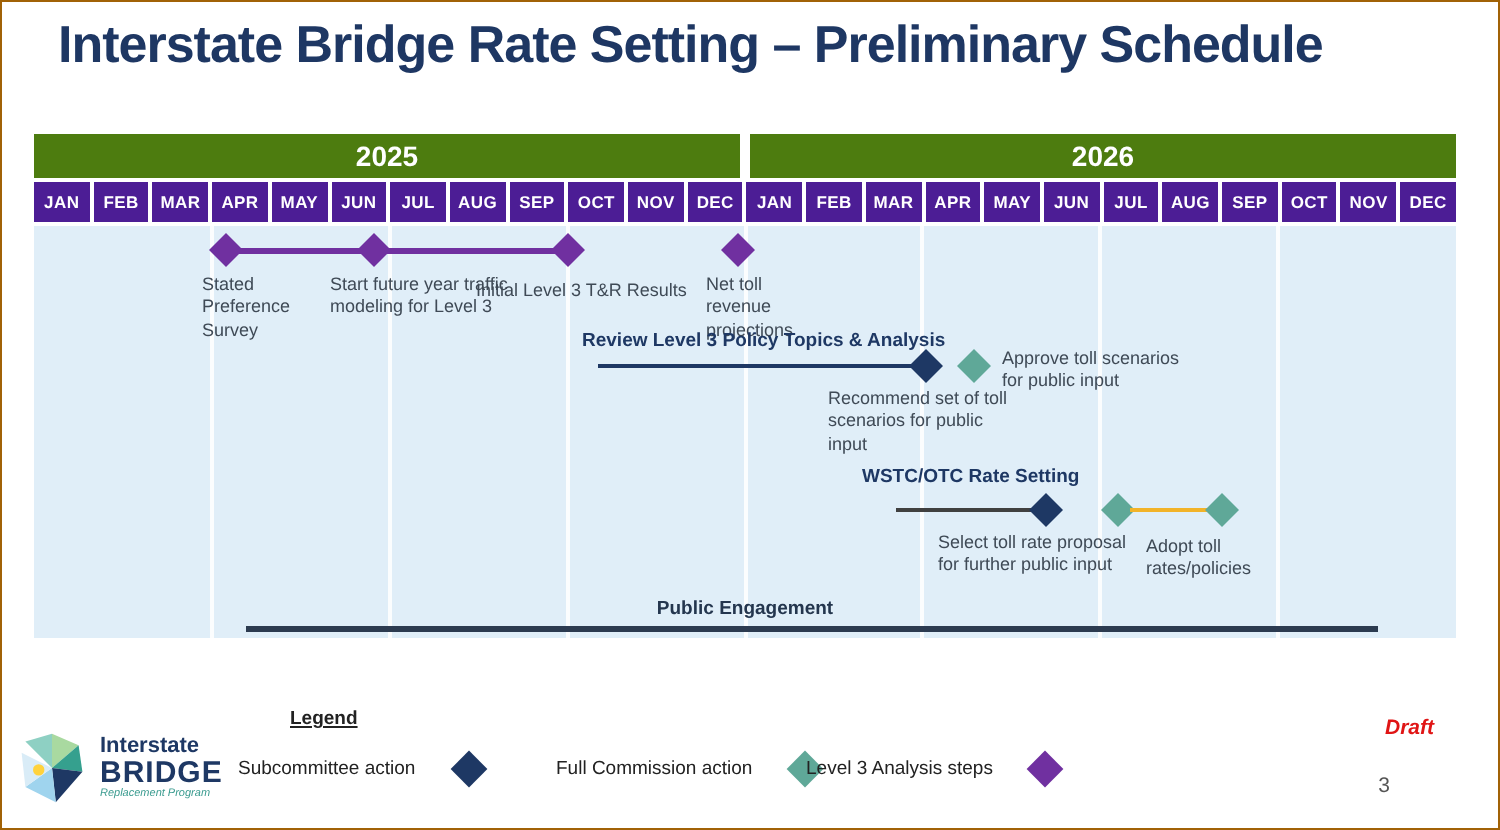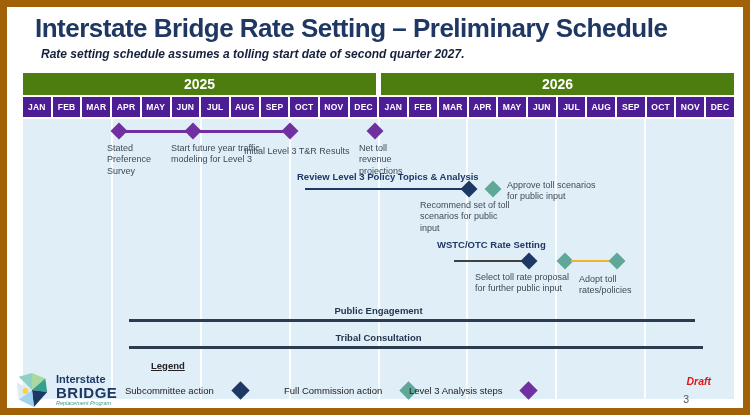--- a/index.html
+++ b/index.html
@@ -1,20 +1,20 @@
 <!DOCTYPE html>
 <html><head>
 <meta charset="utf-8">
 <style>
   * { margin:0; padding:0; box-sizing:border-box; }
   html,body { background:#e8e8e8; }
   body { font-family:"Liberation Sans", sans-serif; }
   .slide {
     position:relative; width:750px; height:415px; background:#ffffff;
-    border:7px solid #a16207; overflow:hidden;
+    border:1px solid #a16207; overflow:hidden;
   }
   .title {
     position:absolute; left:28px; top:6px; font-size:26px; font-weight:bold;
     color:#1e3763; letter-spacing:-0.5px; white-space:nowrap;
   }
   .subtitle {
     position:absolute; left:34px; top:40px; font-size:12px; font-weight:bold;
     font-style:italic; color:#15203a;
   }
   .timeline { position:absolute; left:16px; top:66px; width:711px; }
@@ -22,21 +22,21 @@
   .year-cell {
     flex:1; background:#4d7c0f; color:#ffffff; font-size:14px; font-weight:bold;
     display:flex; align-items:center; justify-content:center;
   }
   .months-row { display:flex; gap:2px; height:20px; margin-top:2px; }
   .month {
     flex:1; background:#4c1d95; color:#ffffff; font-size:8.5px; font-weight:bold;
     letter-spacing:0.2px; display:flex; align-items:center; justify-content:center;
   }
   .chart {
-    position:relative; margin-top:2px; height:280px; background:#e0eef8; overflow:hidden;
+    position:relative; margin-top:2px; height:206px; background:#e0eef8; overflow:hidden;
   }
   .gridline { position:absolute; top:0; bottom:0; width:2px; background:rgba(255,255,255,0.85); }
   .diamond {
     position:absolute; width:12px; height:12px;
     transform:translate(-50%,-50%) rotate(45deg);
   }
   .d-purple { background:#7030a0; }
   .d-navy { background:#1e3864; }
   .d-teal { background:#5fa898; }
   .tl-line { position:absolute; }
@@ -55,35 +55,34 @@
     position:absolute; left:0; width:711px; text-align:center;
     font-size:9.5px; font-weight:bold; color:#24364e;
   }
   .legend-title {
     position:absolute; left:100px; top:353px; font-size:9.5px; font-weight:bold;
     color:#222222; text-decoration:underline;padding-left:44px;
   }
   .legend-item { position:absolute; top:374px; display:flex; align-items:center; gap:20px; height:18px; }
   .legend-item .txt { font-size:9.5px; color:#222222; }
   .legend-diamond { width:13px; height:13px; transform:rotate(45deg); flex:0 0 auto; }
-  .draft { position:absolute; right:32px; top:357px; font-size:10.5px; font-weight:bold; font-style:italic; color:#e01515;margin-top:11px; }
+  .draft { position:absolute; right:32px; top:357px; font-size:10.5px; font-weight:bold; font-style:italic; color:#e01515; }
   .page-num { position:absolute; right:54px; top:386px; font-size:10.5px; color:#555555; }
   .logo { position:absolute; left:6px; top:364px; display:flex; align-items:center; gap:5px; }
   .logo-text { display:flex; flex-direction:column; line-height:1; }
   .logo-line1 { font-size:11px; font-weight:600; color:#1e3864; }
   .logo-line2 { font-size:15px; font-weight:bold; color:#1e3864; letter-spacing:0.5px; }
   .logo-line3 { font-size:5.5px; font-style:italic; color:#3a9b8f; margin-top:1px; }
 </style>
 </head>
 <body>
 
 <div class="slide">
 
   <div class="title">Interstate Bridge Rate Setting – Preliminary Schedule</div>
-  <div class="subtitle">Rate setting schedule assumes a tolling start date of second quarter 2027.</div>
 
   <div class="timeline">
     <div class="year-row">
       <div class="year-cell">2025</div>
       <div class="year-cell">2026</div>
     </div>
     <div class="months-row">
         <div class="month">JAN</div>
         <div class="month">FEB</div>
         <div class="month">MAR</div>

